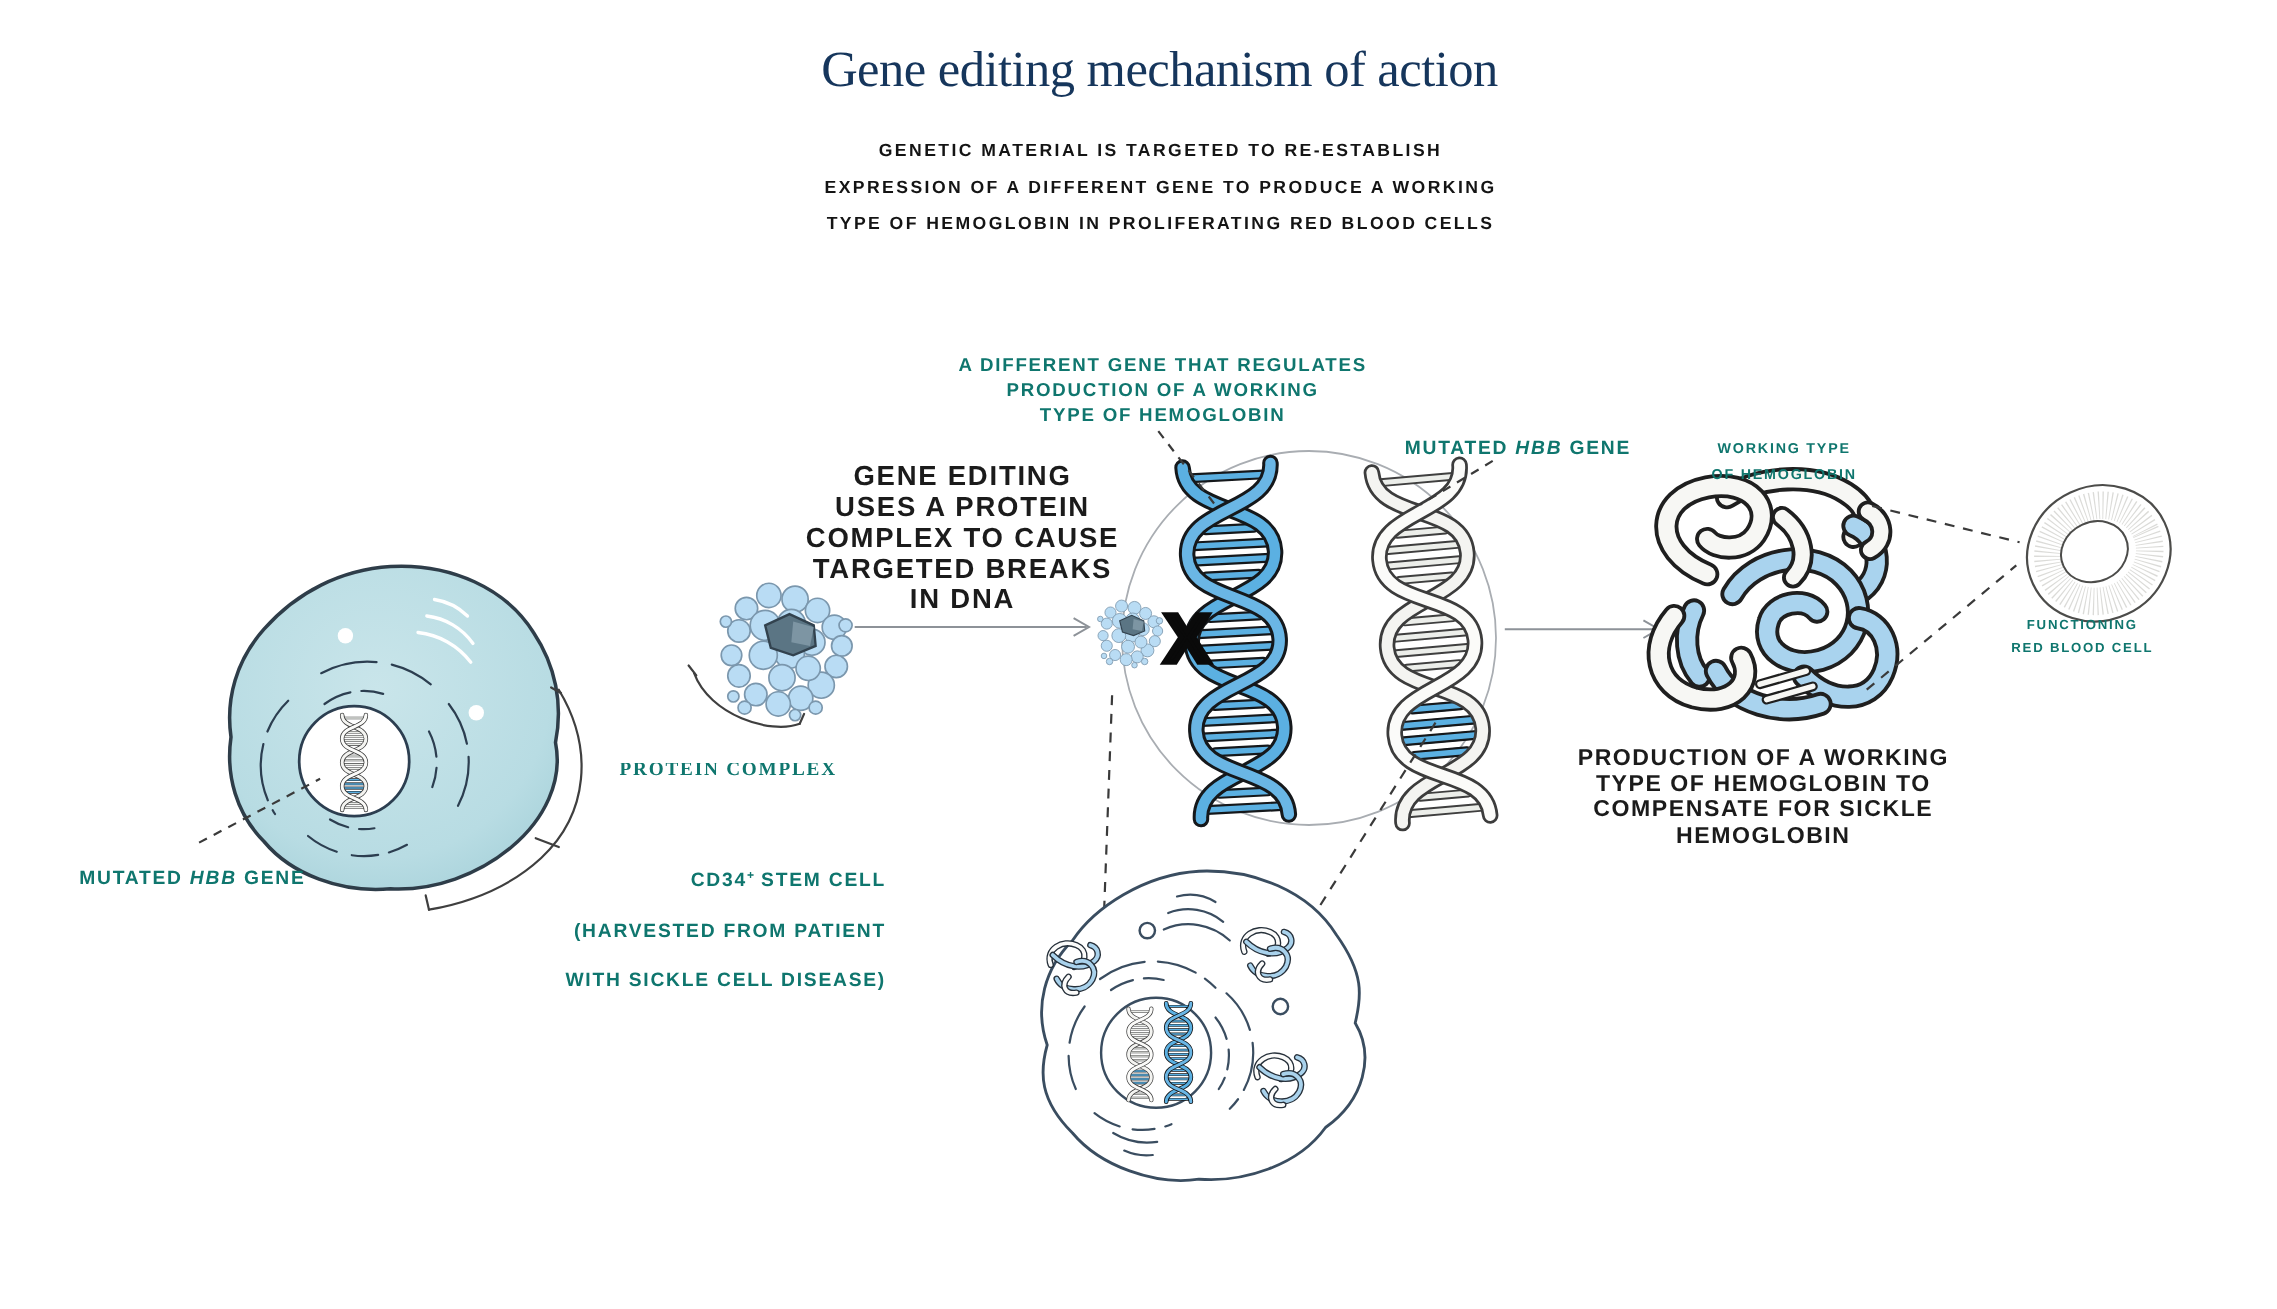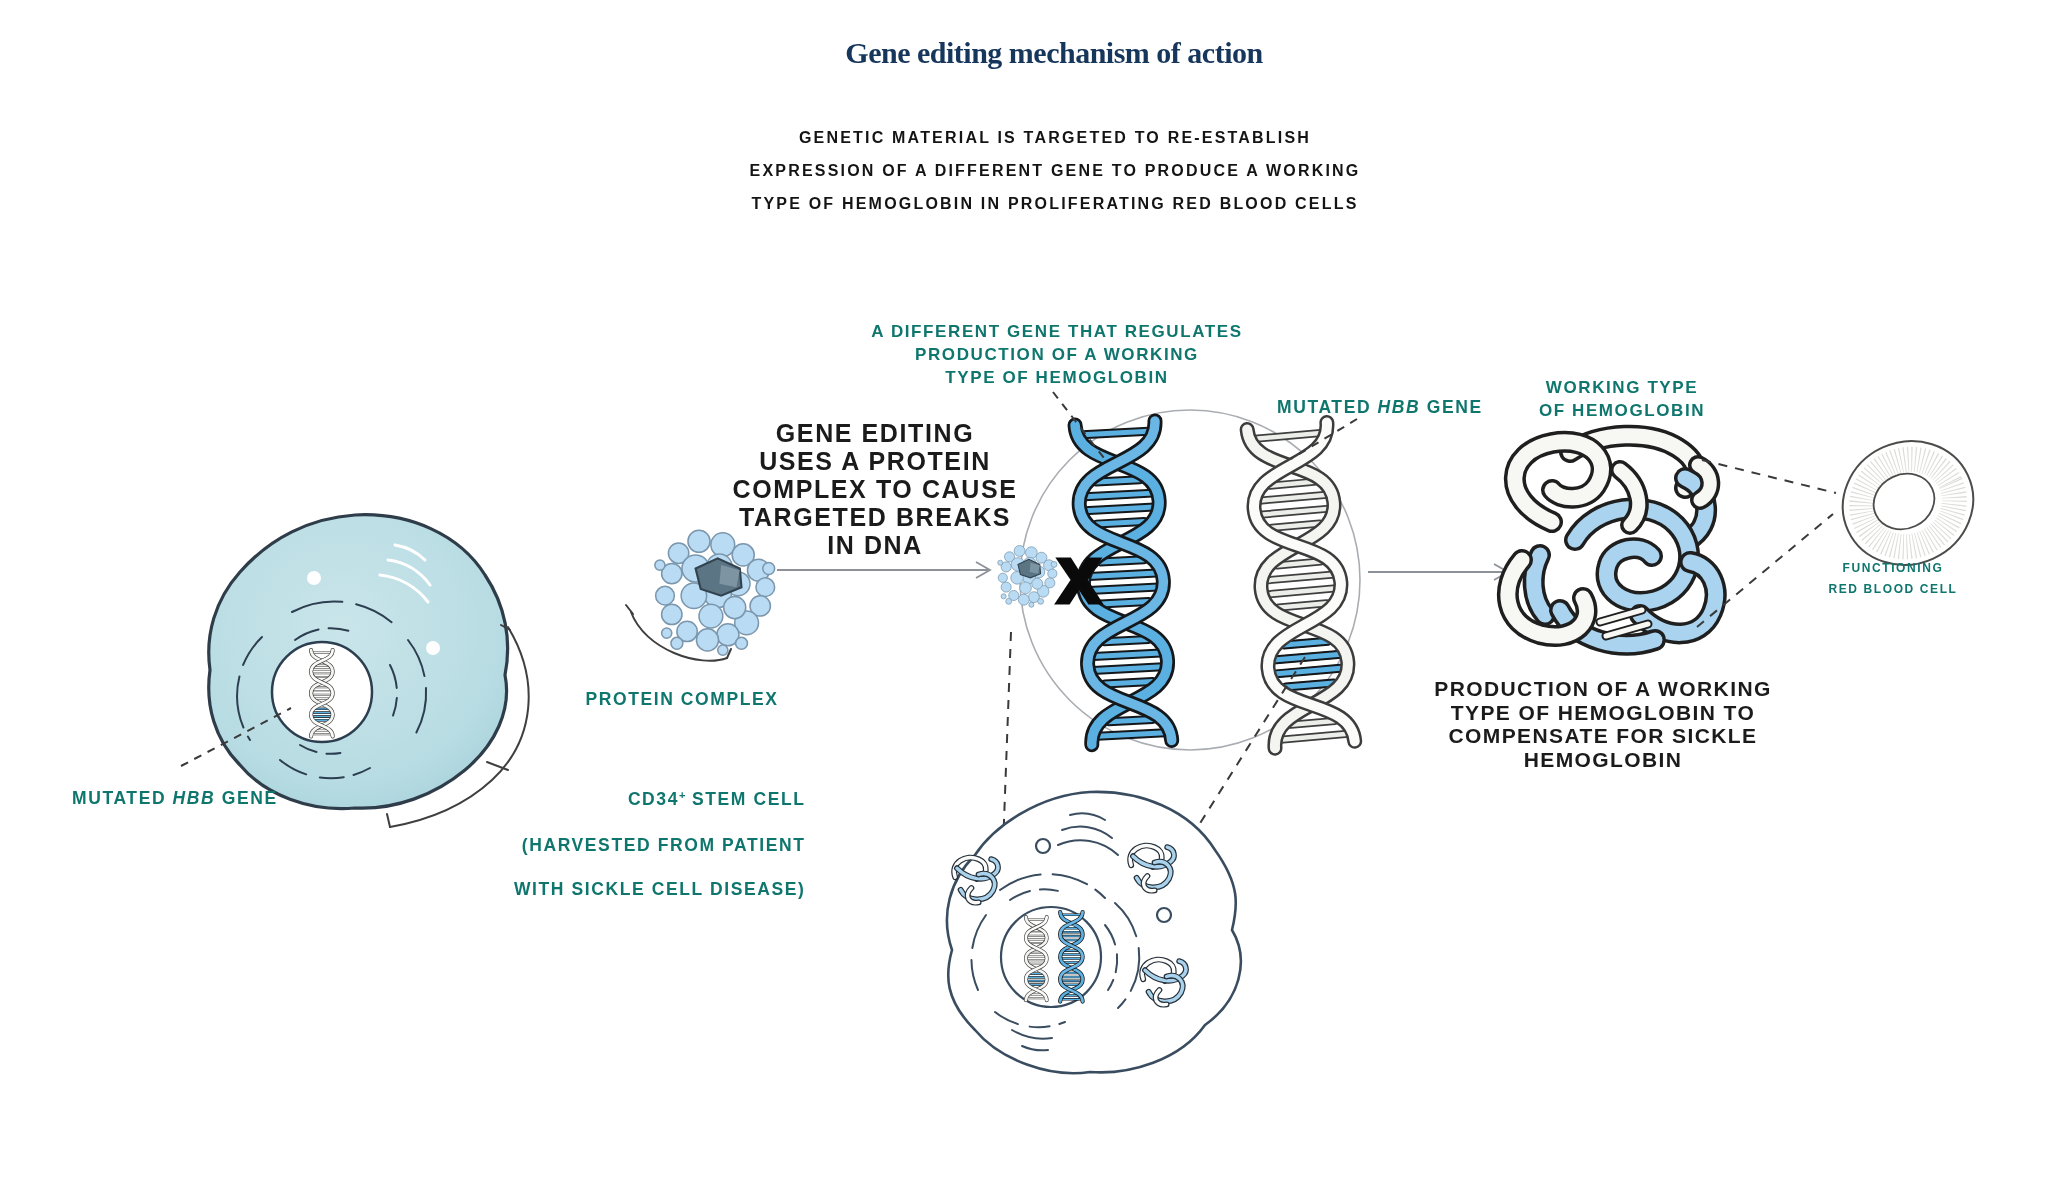--- a/index.html
+++ b/index.html
@@ -2,22 +2,22 @@
 <html><head>
 <meta charset="utf-8">
 <style>
   html,body{margin:0;padding:0;background:#ffffff;}
   .canvas{position:relative;width:2070px;height:1190px;background:#ffffff;overflow:hidden;
           font-family:"Liberation Sans",sans-serif;}
   .art{position:absolute;left:0;top:0;}
   .lbl{position:absolute;font-weight:700;color:#0f766e;letter-spacing:1.6px;
        font-size:17.5px;line-height:22px;white-space:pre-line;}
   .ctr{transform:translateX(-50%);text-align:center;}
-  .title{position:absolute;font-family:"Liberation Serif",serif;font-weight:700;
-         color:#16365c;font-size:30px;letter-spacing:-0.5px;white-space:nowrap;}
+  .title{position:absolute;font-family:"Liberation Serif",serif;font-weight:400;
+         color:#16365c;font-size:46px;letter-spacing:-0.5px;white-space:nowrap;}
   .subtitle{position:absolute;font-weight:700;color:#141414;font-size:16px;
             line-height:33px;letter-spacing:2.2px;white-space:pre-line;}
   .statement{position:absolute;font-weight:700;color:#1b1b1b;font-size:25px;
              line-height:28px;letter-spacing:1.6px;white-space:pre-line;}
   .statement2{position:absolute;font-weight:700;color:#1b1b1b;font-size:21px;
               line-height:23.5px;letter-spacing:1.4px;white-space:pre-line;}
   .gene-it{font-style:italic;}
   .sup{font-size:11px;position:relative;top:-6px;letter-spacing:0;}
 </style>
 </head>
@@ -245,41 +245,41 @@
   <div class="subtitle ctr" style="left:1055px;top:121px;">GENETIC MATERIAL IS TARGETED TO RE-ESTABLISH
 EXPRESSION OF A DIFFERENT GENE TO PRODUCE A WORKING
 TYPE OF HEMOGLOBIN IN PROLIFERATING RED BLOOD CELLS</div>
 
   <div class="statement ctr" style="left:875px;top:419px;">GENE EDITING
 USES A PROTEIN
 COMPLEX TO CAUSE
 TARGETED BREAKS
 IN DNA</div>
 
-  <div class="lbl ctr" style="left:682px;top:688px;">PROTEIN COMPLEX</div>
+  <div class="lbl ctr" style="left:662px;top:688px;font-family:Liberation Serif, serif;">PROTEIN COMPLEX</div>
 
   <div class="lbl" style="left:72px;top:787px;white-space:nowrap;">
     <span>MUTATED </span><span class="gene-it">HBB</span><span> GENE</span>
   </div>
 
   <div class="lbl" style="left:514px;top:766px;text-align:right;">
     <span>CD34</span><span class="sup">+</span><span> STEM CELL</span><br>
     <span>(HARVESTED FROM PATIENT</span><br>
     <span>WITH SICKLE CELL DISEASE)</span>
   </div>
 
   <div class="lbl ctr" style="left:1057px;top:320px;font-size:17px;line-height:23px;">A DIFFERENT GENE THAT REGULATES
 PRODUCTION OF A WORKING
 TYPE OF HEMOGLOBIN</div>
 
   <div class="lbl" style="left:1277px;top:396px;white-space:nowrap;">
     <span>MUTATED </span><span class="gene-it">HBB</span><span> GENE</span>
   </div>
 
-  <div class="lbl ctr" style="left:1622px;top:376px;font-size:17px;line-height:23px;">WORKING TYPE
+  <div class="lbl ctr" style="left:1622px;top:396px;font-size:13px;line-height:23px;">WORKING TYPE
 OF HEMOGLOBIN</div>
 
   <div class="lbl ctr" style="left:1893px;top:558px;font-size:12px;line-height:21px;">FUNCTIONING
 RED BLOOD CELL</div>
 
   <div class="statement2 ctr" style="left:1603px;top:677px;">PRODUCTION OF A WORKING
 TYPE OF HEMOGLOBIN TO
 COMPENSATE FOR SICKLE
 HEMOGLOBIN</div>
 

